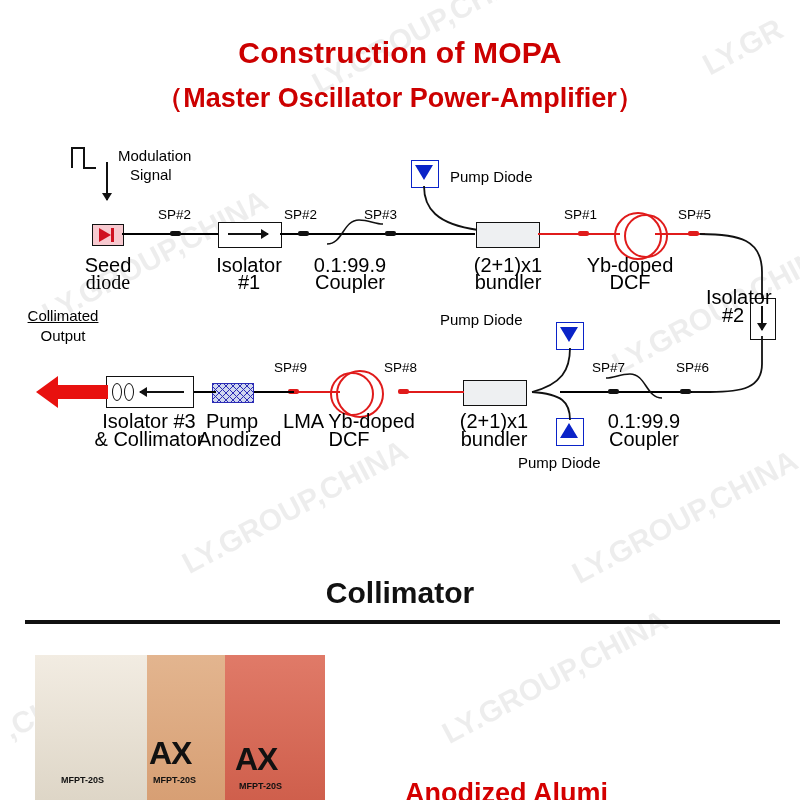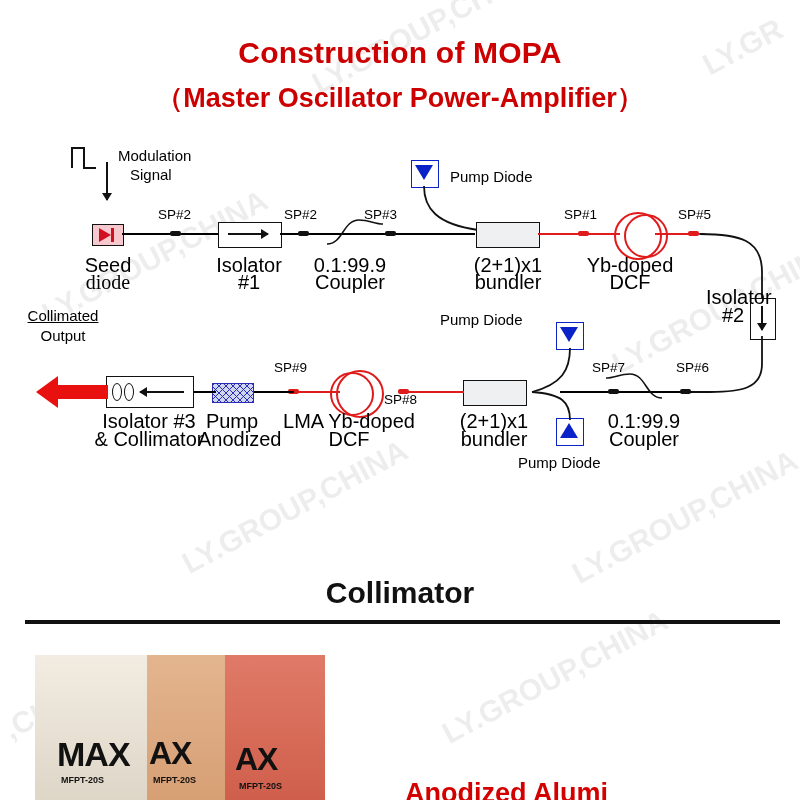--- a/index.html
+++ b/index.html
@@ -203,21 +203,21 @@
   <svg style="position:absolute;left:528px;top:258px;" width="54" height="40">
     <path d="M42,32 C42,14 34,6 4,4" fill="none" stroke="#111" stroke-width="1.8"></path>
   </svg>
 
   <div class="boxg" style="left:463px;top:250px;width:62px;height:24px;"></div>
   <div class="lbl c" style="left:452px;top:284px;width:84px;">(2+1)x1</div>
   <div class="lbl c" style="left:452px;top:302px;width:84px;">bundler</div>
 
   <div class="fibr" style="left:400px;top:261px;width:64px;"></div>
   <div class="splicer" style="left:398px;top:259px;"></div>
-  <div class="sp" style="left:384px;top:230px;margin-top:32px;">SP#8</div>
+  <div class="sp" style="left:384px;top:230px;">SP#8</div>
   <div class="coil" style="left:336px;top:240px;width:44px;height:44px;"></div>
   <div class="coil" style="left:330px;top:242px;width:40px;height:40px;"></div>
   <div class="fibr" style="left:286px;top:261px;width:54px;"></div>
   <div class="splicer" style="left:288px;top:259px;"></div>
   <div class="sp" style="left:274px;top:230px;">SP#9</div>
   <div class="lbl c" style="left:274px;top:284px;width:150px;">LMA Yb-doped</div>
   <div class="lbl c" style="left:274px;top:302px;width:150px;">DCF</div>
 
   <div class="fib" style="left:248px;top:261px;width:46px;"></div>
 
@@ -241,21 +241,20 @@
 </div>
 
 <div id="app-title">Collimator</div>
 <div id="app-rule"></div>
 
 <div id="photo">
   <div class="pp" id="pp1"></div>
   <div class="pp" id="pp2"></div>
   <div class="pp" id="pp3"></div>
 
-  <div class="pw" style="left:22px;top:80px;font-size:34px;letter-spacing:-1px;">MAX</div>
   <div class="pw" style="left:26px;top:120px;font-size:9px;">MFPT-20S</div>
 
   <div class="pw" style="left:114px;top:80px;font-size:32px;letter-spacing:-1px;">AX</div>
   <div class="pw" style="left:118px;top:120px;font-size:9px;">MFPT-20S</div>
 
   <div class="pw" style="left:200px;top:86px;font-size:32px;letter-spacing:-1px;">AX</div>
   <div class="pw" style="left:204px;top:126px;font-size:9px;">MFPT-20S</div>
 </div>
 
 <div id="red-text">Anodized Alumi</div>

